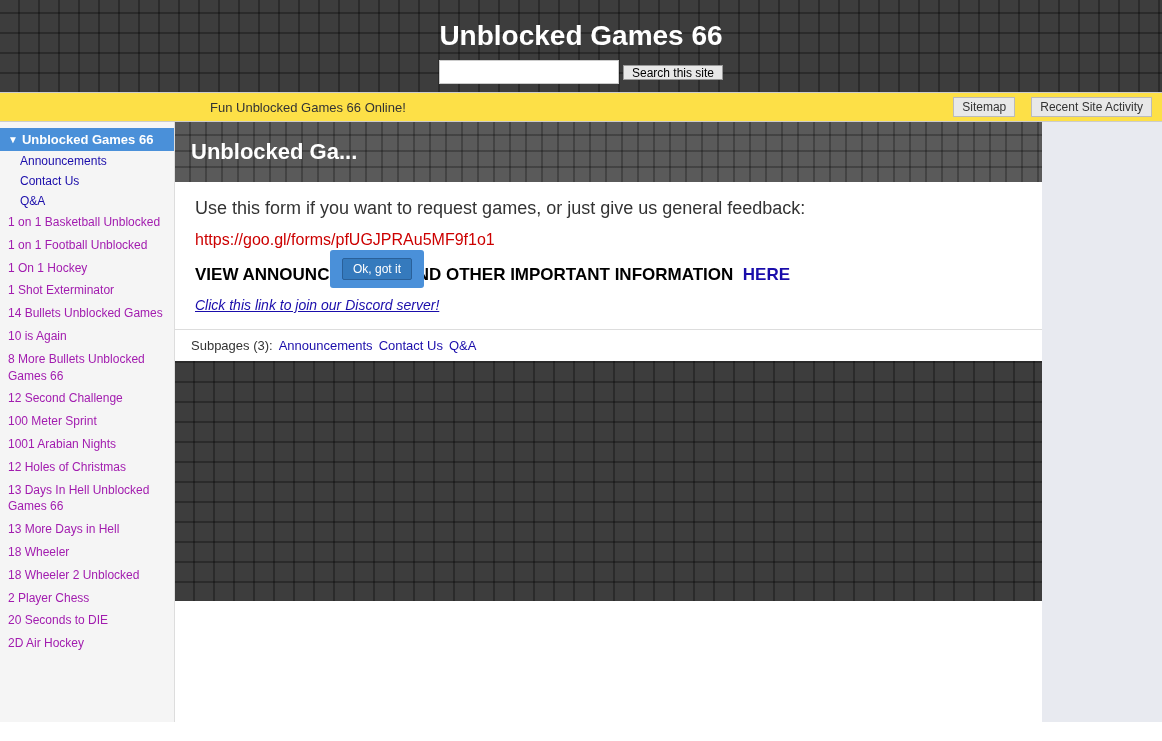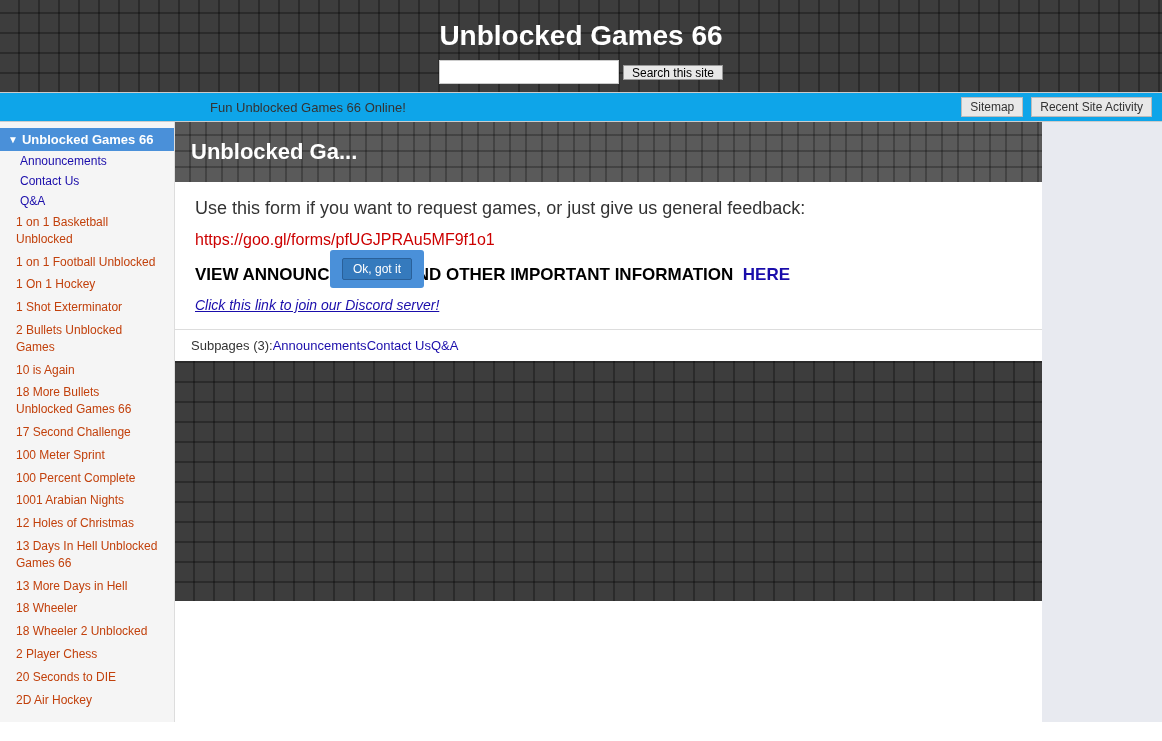--- a/index.html
+++ b/index.html
@@ -39,37 +39,37 @@
       height: 15px;
       padding: 0 8px;
       background: #e8e8e8;
       border: 1px solid #999;
       cursor: pointer;
       font-size: 12px;
     }
 
     
     .nav-bar {
-      background: #0ea5e9;
+      background: #fde047;
       border-top: 1px solid #ccc;
       border-bottom: 1px solid #ccc;
       display: flex;
       align-items: center;
       padding: 4px 10px;
       gap: 6px;
     }
     .nav-tagline {
       flex: 1;
       font-size: 13px;
       color: #333;
       padding-left: 200px;
     }
     .nav-buttons {
       display: flex;
-      gap: 8px;
+      gap: 16px;
       align-items: center;
     }
     .nav-btn {
       background: #e8e8e8;
       border: 1px solid #bbb;
       padding: 2px 8px;
       font-size: 12px;
       cursor: pointer;
       color: #333;
     }
@@ -102,23 +102,23 @@
     .sidebar-header-arrow {
       font-size: 10px;
     }
     .sidebar-subitem {
       padding: 3px 8px 3px 20px;
       font-size: 12px;
       color: #1a0dab;
       cursor: pointer;
     }
     .sidebar-item {
-      padding: 3px 16px;
-      font-size: 12px;
-      color: #c2410c;
+      padding: 3px 8px;
+      font-size: 12px;
+      color: #a21caf;
       cursor: pointer;
       line-height: 1.4;
     }
 
     
     .page-title-bar {
       background: #5a5a5a;
       background-image: 
         repeating-linear-gradient(0deg, transparent, transparent 14px, rgba(0,0,0,0.25) 14px, rgba(0,0,0,0.25) 16px),
         repeating-linear-gradient(90deg, transparent, transparent 14px, rgba(0,0,0,0.25) 14px, rgba(0,0,0,0.25) 16px);
@@ -195,20 +195,21 @@
 
     
     .subpages-bar {
       border-top: 1px solid #ddd;
       padding: 8px 16px;
       font-size: 13px;
       color: #333;
       background: #fff;
       display: flex;
       align-items: center;
+      gap: 6px;
     }
     .subpages-link {
       color: #1a0dab;
       text-decoration: none;
       font-size: 13px;
     }
 
     
     .bottom-dark {
       background-color: #3d3d3d;
@@ -258,26 +259,25 @@
       <span class="sidebar-header-arrow">▼</span>
       <span>Unblocked Games 66</span>
     </div>
     <div class="sidebar-subitem">Announcements</div>
     <div class="sidebar-subitem">Contact Us</div>
     <div class="sidebar-subitem">Q&amp;A</div>
     <div class="sidebar-item">1 on 1 Basketball Unblocked</div>
     <div class="sidebar-item">1 on 1 Football Unblocked</div>
     <div class="sidebar-item">1 On 1 Hockey</div>
     <div class="sidebar-item">1 Shot Exterminator</div>
-    <div class="sidebar-item">2 Bullets Unblocked Games</div>
+    <div class="sidebar-item">14 Bullets Unblocked Games</div>
     <div class="sidebar-item">10 is Again</div>
-    <div class="sidebar-item">18 More Bullets Unblocked Games 66</div>
-    <div class="sidebar-item">17 Second Challenge</div>
+    <div class="sidebar-item">8 More Bullets Unblocked Games 66</div>
+    <div class="sidebar-item">12 Second Challenge</div>
     <div class="sidebar-item">100 Meter Sprint</div>
-    <div class="sidebar-item">100 Percent Complete</div>
     <div class="sidebar-item">1001 Arabian Nights</div>
     <div class="sidebar-item">12 Holes of Christmas</div>
     <div class="sidebar-item">13 Days In Hell Unblocked Games 66</div>
     <div class="sidebar-item">13 More Days in Hell</div>
     <div class="sidebar-item">18 Wheeler</div>
     <div class="sidebar-item">18 Wheeler 2 Unblocked</div>
     <div class="sidebar-item">2 Player Chess</div>
     <div class="sidebar-item">20 Seconds to DIE</div>
     <div class="sidebar-item">2D Air Hockey</div>
   </div>

